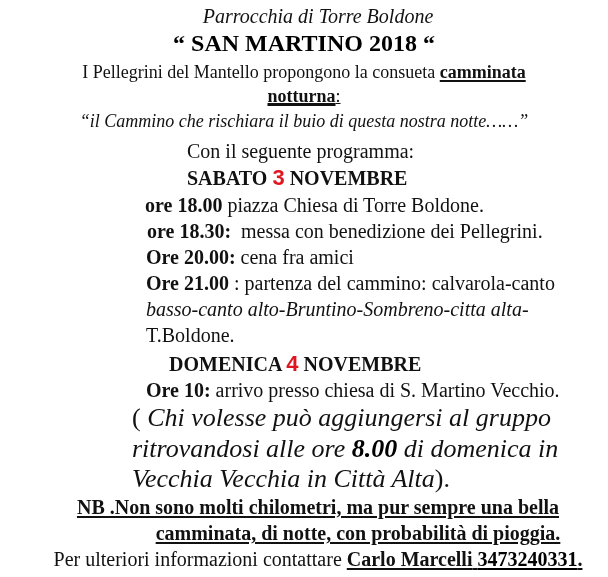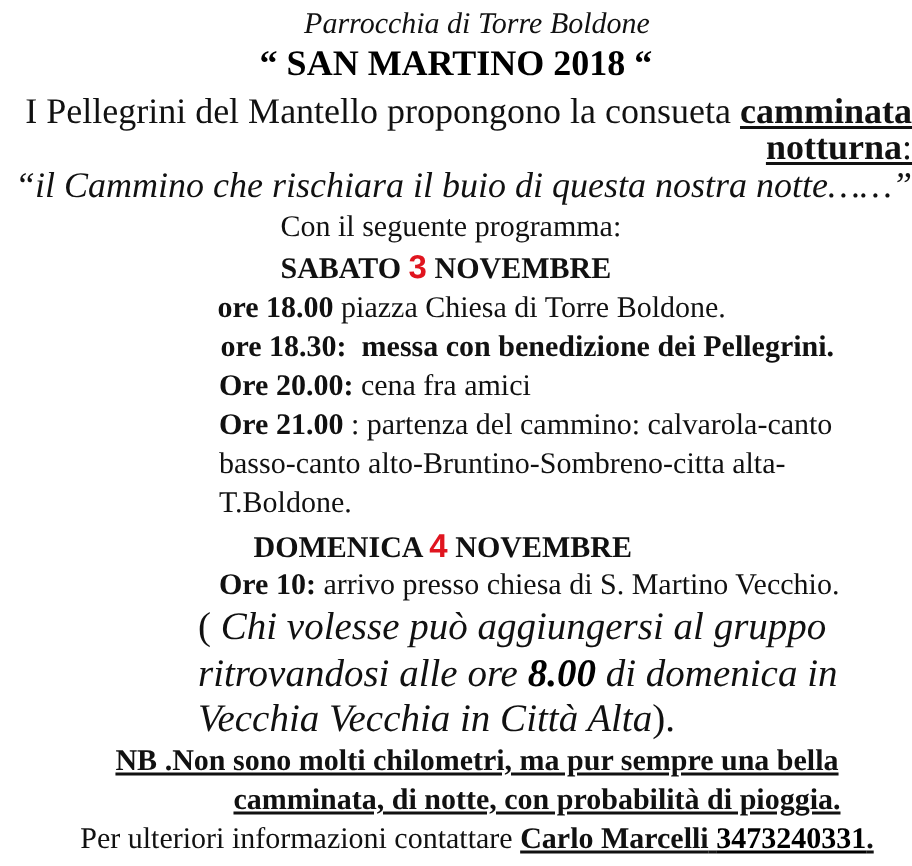--- a/index.html
+++ b/index.html
@@ -6,21 +6,21 @@
   body { width: 608px; height: 577px; overflow: hidden; position: relative;
          font-family: "Liberation Serif", serif; color: #111111; }
   .line { position: absolute; white-space: nowrap; line-height: 1; text-align: right; }
   .center { left: 0; width: 608px; text-align: center; }
   .it { font-style: italic; }
   .b { font-weight: bold; }
   .u { text-decoration: underline; text-decoration-thickness: 1.5px; text-underline-offset: 2px; }
   .red { color: #000000; }
   .sans-red { font-family: "Liberation Sans", sans-serif; font-weight: bold; color: #e0151f; }
   .f20 { font-size: 20px; padding-left: 14px; }
-  .f21 { font-size: 24px; text-align: right; }
+  .f21 { font-size: 18px; }
   .f22 { font-size: 26px; }
   .f24 { font-size: 24px; }
 </style>
 </head>
 <body>
 
 <div>
 
   <div class="line center it f20" style="top:6px;">Parrocchia di Torre Boldone</div>
 
@@ -40,32 +40,32 @@
 
   <div class="line b f20" style="top:167px; left:173px;">
     <span>SABATO </span><span class="sans-red" style="font-size:22px;">3</span><span> NOVEMBRE</span>
   </div>
 
   <div class="line f20" style="top:195px; left:131px;">
     <span class="b">ore 18.00</span><span> piazza Chiesa di Torre Boldone.</span>
   </div>
 
   <div class="line f20" style="top:221px; left:133px;">
-    <span class="b">ore 18.30:</span><span style="white-space:pre;font-weight:bold;">  messa con benedizione dei Pellegrini.</span>
+    <span class="b">ore 18.30:</span><span style="white-space:pre;">  messa con benedizione dei Pellegrini.</span>
   </div>
 
   <div class="line f20" style="top:247px; left:132px;">
     <span class="b">Ore 20.00:</span><span> cena fra amici</span>
   </div>
 
   <div class="line f20" style="top:273px; left:132px;">
     <span class="b">Ore 21.00</span><span> : partenza del cammino: calvarola-canto</span>
   </div>
 
-  <div class="line f20" style="top:299px; left:132px;">basso-canto alto-Bruntino-Sombreno-citta alta-</div>
+  <div class="line f20" style="top:299px; left:132px;font-style:italic;">basso-canto alto-Bruntino-Sombreno-citta alta-</div>
 
   <div class="line f20" style="top:325px; left:132px;">T.Boldone.</div>
 
   <div class="line b f20" style="top:353px; left:155px;">
     <span>DOMENICA </span><span class="sans-red" style="font-size:22px;">4</span><span> NOVEMBRE</span>
   </div>
 
   <div class="line f20" style="top:380px; left:132px;">
     <span class="b">Ore 10:</span><span> arrivo presso chiesa di S. Martino Vecchio.</span>
   </div>

